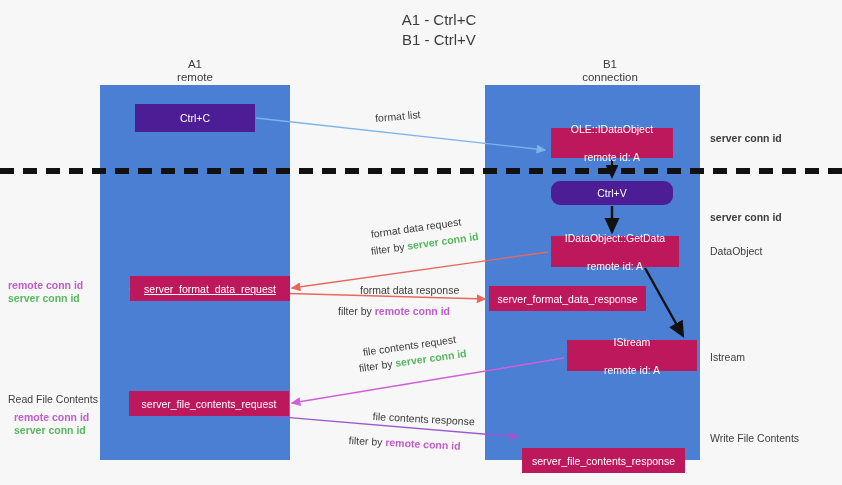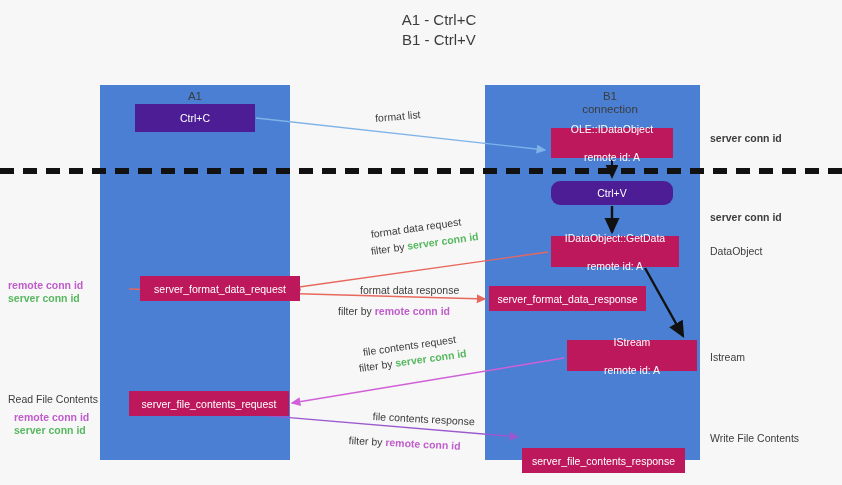--- a/index.html
+++ b/index.html
@@ -10,40 +10,40 @@
     position:relative;overflow:hidden;
     -webkit-font-smoothing:antialiased;
   }
   #stage{position:absolute;left:0;top:0;width:842px;height:485px;}
   svg#wires{position:absolute;left:0;top:0;width:842px;height:485px;pointer-events:none;}
 
   .lane{position:absolute;background:#4a7fd4;}
   .lane-a{left:100px;top:85px;width:190px;height:375px;}
   .lane-b{left:485px;top:85px;width:215px;height:375px;}
 
-  .lane-head{position:absolute;text-align:center;color:#3c3c3c;font-size:11.5px;line-height:13px;margin-top:32px;}
+  .lane-head{position:absolute;text-align:center;color:#3c3c3c;font-size:11.5px;line-height:13px;}
   .lane-head .l1{display:block;}
   .lane-head .l2{display:block;}
   .head-a{left:130px;top:58px;width:130px;}
   .head-b{left:540px;top:58px;width:140px;}
 
   .box{position:absolute;box-sizing:border-box;display:flex;flex-direction:column;
        align-items:center;justify-content:center;color:#ffffff;font-size:10.5px;
        line-height:12px;text-align:center;}
   .orange{background:#f9a council;}
   .orange{background:#be185d;gap:16px;}
   .green{background:#4c1d95;}
   .box .sub{display:block;font-size:10.5px;}
 
   .b-ctrlc{left:135px;top:104px;width:120px;height:28px;}
   .b-dataobj{left:551px;top:128px;width:122px;height:30px;}
   .b-ctrlv{left:551px;top:181px;width:122px;height:24px;border-radius:9px;}
   .b-getdata{left:551px;top:236px;width:128px;height:31px;}
   .b-istream{left:567px;top:340px;width:130px;height:31px;}
-  .b-fmtreq{left:140px;top:276px;width:160px;height:25px;}
+  .b-fmtreq{left:130px;top:276px;width:160px;height:25px;text-decoration:underline;}
   .b-fmtresp{left:489px;top:286px;width:157px;height:25px;}
   .b-filereq{left:129px;top:391px;width:160px;height:25px;}
   .b-fileresp{left:522px;top:448px;width:163px;height:25px;}
 
   .lbl{position:absolute;font-size:10.5px;color:#3c3c3c;white-space:nowrap;}
   .green-t{color:#57b85f;font-weight:bold;}
   .magenta-t{color:#c05ccc;font-weight:bold;}
   .dark-t{color:#3c3c3c;}
 
   .title{position:absolute;left:18px;top:10px;width:842px;text-align:center;

